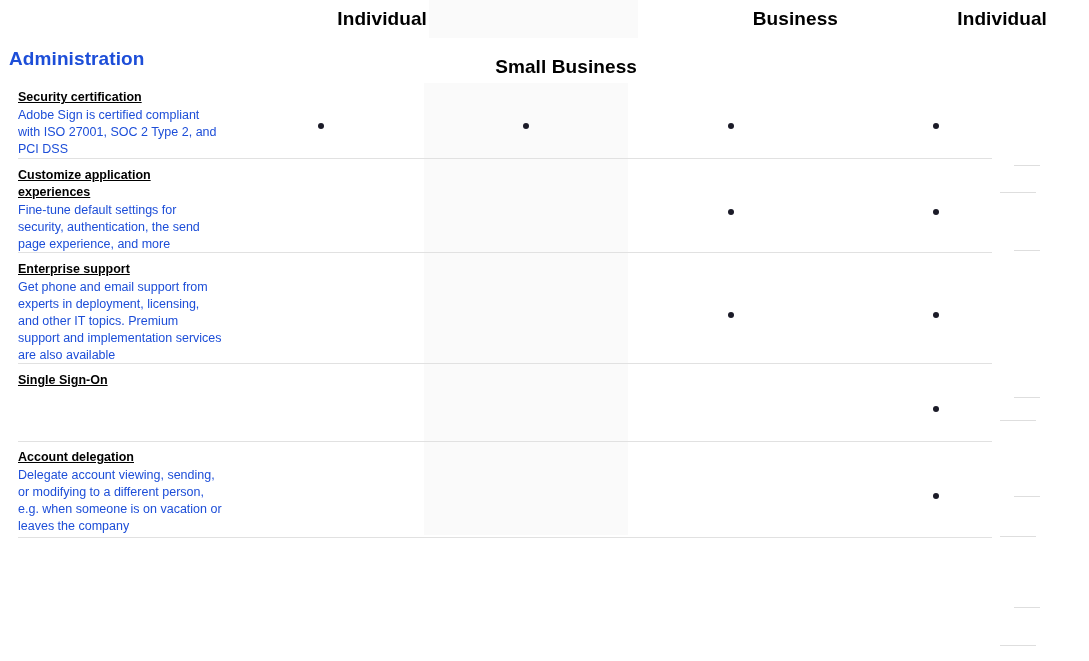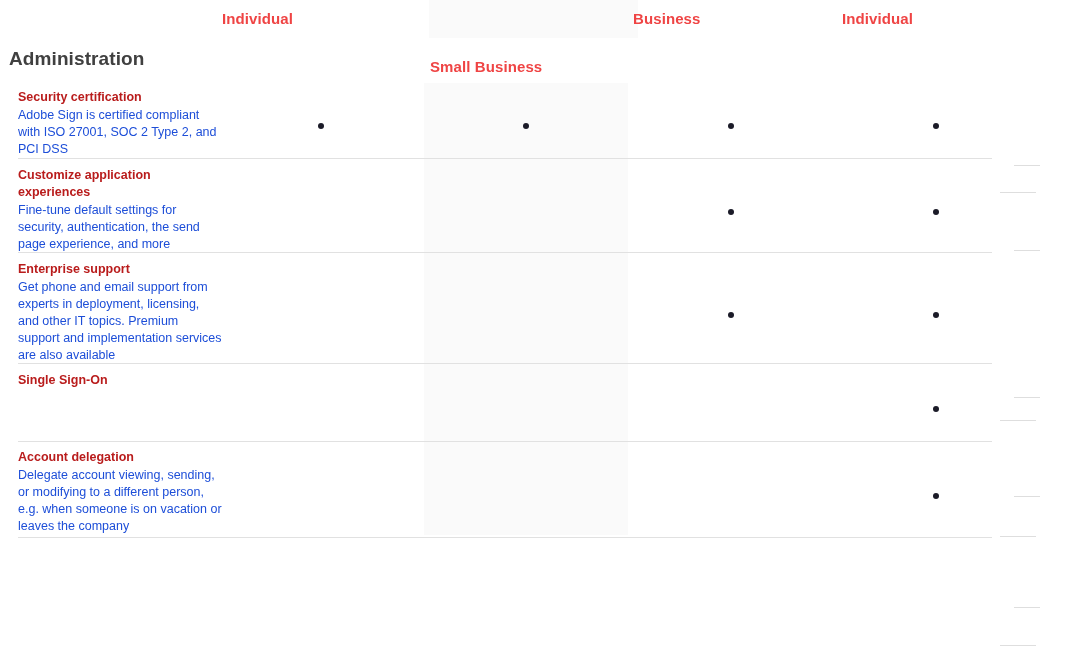--- a/index.html
+++ b/index.html
@@ -53,40 +53,40 @@
     left: 0; top: 0;
     width: 1089px;
     height: 38px;
     z-index: 2;
   }
   .plan-head-cell {
     position: absolute;
     top: 8px;
     height: 22px;
     line-height: 22px;
-    text-align: left;
-    font-size: 15px;
+    text-align: right;
+    font-size: 19px;
     font-weight: bold;
-    color: #ef4444;
+    color: #000000;
     letter-spacing: 0.1px;
     white-space: nowrap;
   }
   .plan-head-cell.c0 { left: 222px; width: 205px; }
   .plan-head-cell.c1 { left: 430px; width: 207px; margin-top: 48px; }
   .plan-head-cell.c2 { left: 633px; width: 205px; }
   .plan-head-cell.c3 { left: 842px; width: 205px; }
 
   
   .section-title {
     position: absolute;
     left: 9px;
     top: 48px;
     font-size: 19px;
     font-weight: bold;
-    color: #404040;
+    color: #1d4ed8;
     letter-spacing: 0.1px;
     z-index: 2;
   }
 
   
   .rows {
     position: absolute;
     left: 0;
     top: 83px;
     width: 1089px;
@@ -100,22 +100,23 @@
   .feature-label {
     position: absolute;
     left: 18px;
     top: 6px;
     width: 205px;
   }
   .feature-name {
     font-size: 12.5px;
     font-weight: bold;
     line-height: 17px;
-    color: #b91c1c;
+    color: #000000;
     margin: 0 0 1px 0;
+    text-decoration: underline;
   }
   .feature-desc {
     font-size: 12.5px;
     font-weight: normal;
     line-height: 17px;
     color: #1d4ed8;
     margin: 0;
   }
   .cell-dot {
     position: absolute;

